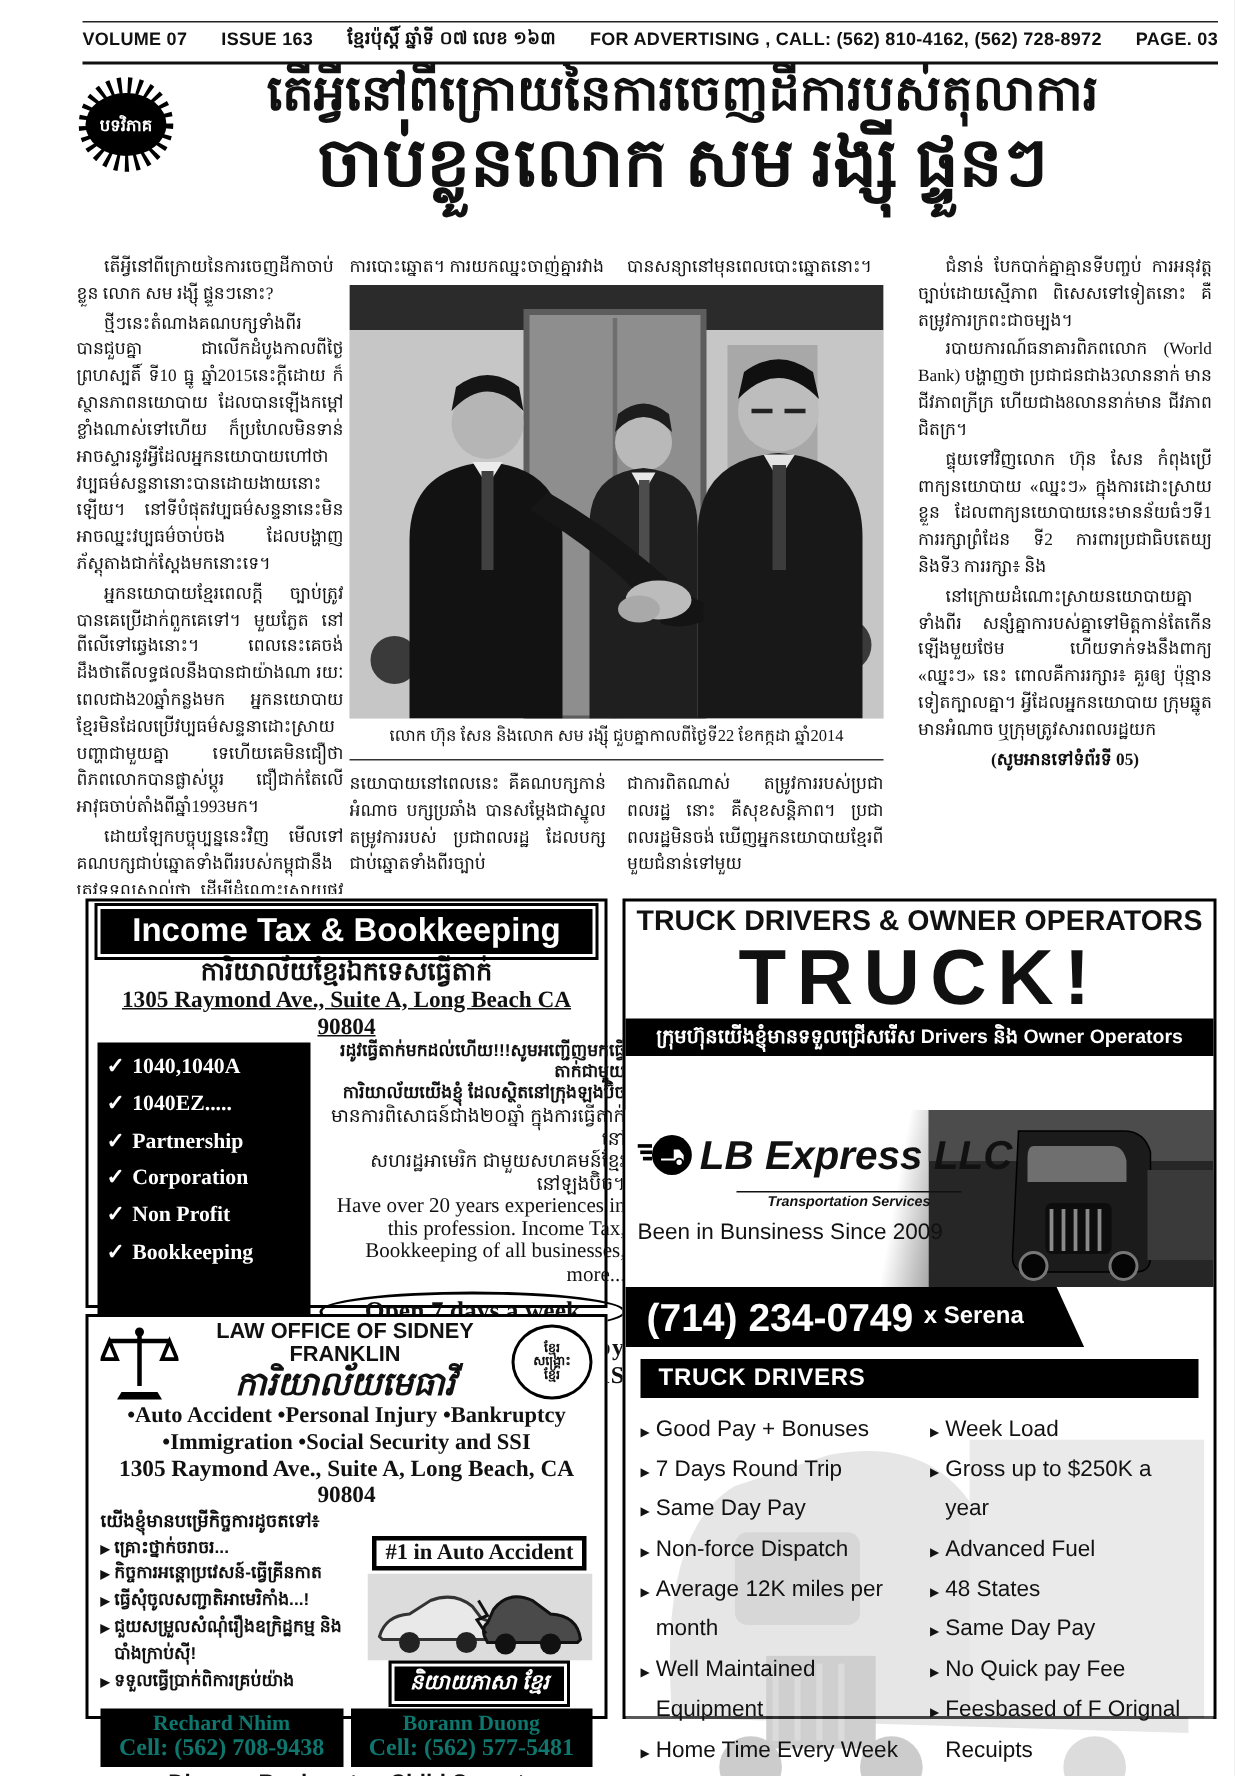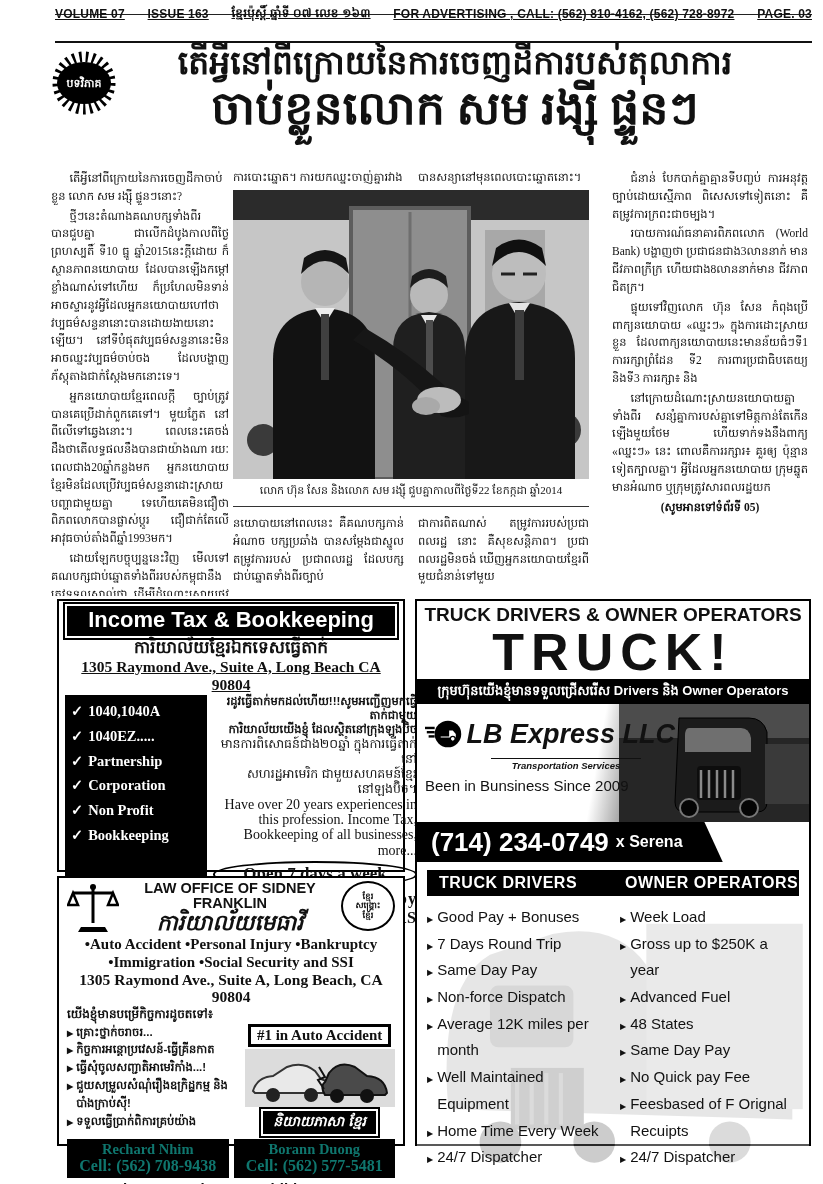--- a/index.html
+++ b/index.html
@@ -1,21 +1,21 @@
 <!DOCTYPE html>
 <html><head>
 <meta charset="utf-8">
 <style>
   html,body{margin:0;padding:0;background:#e8e8e8;}
   .page{position:relative;width:823px;height:1184px;background:#fff;margin:0 auto;
         font-family:"Liberation Sans",sans-serif;color:#111;overflow:hidden;}
   
   .rule-top{position:absolute;left:55px;width:757px;top:14px;border-top:1.5px solid #222;}
-  .header-row{position:absolute;left:55px;width:757px;top:5px;display:flex;align-items:center;
-              justify-content:space-between;font-size:12px;font-weight:bold;letter-spacing:.2px;text-decoration:underline;}
+  .header-row{position:absolute;left:55px;width:757px;top:17px;display:flex;align-items:center;
+              justify-content:space-between;font-size:12px;font-weight:bold;letter-spacing:.2px;}
   .masthead-khmer{font-size:12px;}
   .rule-bot{position:absolute;left:55px;width:757px;top:41px;border-top:2.5px solid #111;}
   
   .badge{position:absolute;left:44px;top:50px;width:80px;height:66px;}
   .headline{position:absolute;left:110px;top:46px;width:690px;text-align:center;font-weight:bold;
             font-family:"Liberation Serif",serif;line-height:1.05;}
   .headline .l1{font-size:33px;}
   .headline .l2{font-size:46px;margin-top:4px;}
   
   .kmbody{font-family:"Liberation Serif",serif;font-size:11.5px;line-height:1.55;text-align:justify;}
@@ -57,21 +57,21 @@
   .contacts{display:flex;gap:5px;margin-top:3px;}
   .cbox{flex:1;background:#000;color:#0f766e;text-align:center;font-family:"Liberation Serif",serif;
         font-weight:bold;line-height:1.15;padding:2px 0;}
   .cbox .nm{font-size:14.5px;}
   .cbox .cl{font-size:16px;}
   .it-foot{display:flex;align-items:center;gap:6px;margin-top:3px;border-top:2px solid #000;padding-top:2px;}
   .it-foot .khlines{flex:1;text-align:center;font-weight:bold;font-style:italic;line-height:1.2;}
   .it-foot .k1{font-size:12px;}
   .it-foot .k2{font-size:14px;}
   
-  .law-top{display:flex;gap:12px;}
+  .law-top{display:flex;align-items:center;gap:12px;}
   .law-mid{flex:1;text-align:center;line-height:1.05;}
   .law-name{font-weight:bold;font-size:14.5px;}
   .law-kh{font-weight:bold;font-style:italic;font-size:22px;}
   .law-badge{flex:none;width:50px;height:46px;border:2px solid #000;border-radius:50%;display:flex;
              flex-direction:column;align-items:center;justify-content:center;font-weight:bold;
              font-size:8.5px;line-height:1.1;text-align:center;}
   .law-bullets{text-align:center;font-family:"Liberation Serif",serif;font-weight:bold;font-size:15px;line-height:1.2;}
   .law-addr{text-align:center;font-family:"Liberation Serif",serif;font-weight:bold;font-size:15.5px;line-height:1.1;}
   .law-intro{font-weight:bold;font-size:12px;margin-top:1px;}
   .law-cols{display:flex;gap:4px;}
@@ -81,21 +81,21 @@
   .law-right{flex:1;display:flex;flex-direction:column;align-items:center;gap:2px;}
   .no1{border:3px solid #000;font-family:"Liberation Serif",serif;font-weight:bold;font-size:15px;
        padding:0 6px;text-align:center;white-space:nowrap;}
   .speak{background:#000;color:#fff;border:2px solid #fff;outline:2px solid #000;font-weight:bold;
          font-style:italic;font-size:14px;padding:1px 10px;white-space:nowrap;}
   .law-foot{text-align:center;font-weight:bold;font-size:15px;line-height:1.15;margin-top:2px;}
   
   .t-head{text-align:center;font-weight:bold;font-size:19px;padding:3px 0 0;}
   .t-wanted{text-align:center;font-weight:bold;font-size:52px;letter-spacing:7px;line-height:1.02;}
   .t-strip{background:#000;color:#fff;text-align:center;font-weight:bold;font-size:13px;padding:3px 1px;}
-  .t-logo{position:relative;height:118px;background:linear-gradient(100deg,#fff 0 46%,#9a9a9a 55%,#2e2e2e 70%,#1c1c1c 100%);}
+  .t-logo{position:relative;height:118px;background:linear-gradient(100deg,#fff 0 46%,#9a9a9a 55%,#2e2e2e 70%,#1c1c1c 100%);margin-top:36px;}
   .lb-wrap{position:absolute;left:8px;top:6px;width:250px;}
   .lb-row{display:flex;align-items:center;gap:4px;}
   .lb-name{font-weight:bold;font-style:italic;font-size:27px;white-space:nowrap;}
   .lb-sub{font-weight:bold;font-style:italic;font-size:9.5px;border-top:1.5px solid #111;
           width:150px;margin-left:66px;text-align:center;padding-top:1px;}
   .lb-since{font-size:15px;margin-top:6px;}
   .t-phone{position:relative;height:40px;}
   .t-phone .bar{position:absolute;left:0;top:0;height:100%;width:78%;background:#000;
                 clip-path:polygon(0 0,94% 0,100% 100%,0 100%);display:flex;align-items:center;
                 padding-left:14px;box-sizing:border-box;color:#fff;}
@@ -426,21 +426,20 @@
         <line x1="124" y1="205" x2="124" y2="255"></line>
             <line x1="138" y1="205" x2="138" y2="255"></line>
           </g>
         <rect x="220" y="60" width="150" height="180" fill="#c4c4c4"></rect>
         <circle cx="80" cy="272" r="20" fill="#6f6f6f"></circle>
           <circle cx="170" cy="272" r="20" fill="#6f6f6f"></circle>
         <circle cx="300" cy="272" r="20" fill="#9a9a9a"></circle>
       </svg>
       <div class="t-colheads">
         <div>TRUCK DRIVERS</div>
-        <div>OWNER OPERATORS</div>
       </div>
       <div class="t-lists">
         <div class="t-list">
             <div>
             <span class="arrow">▶</span>
             <span>Good Pay + Bonuses</span>
           </div>
             <div>
             <span class="arrow">▶</span>
             <span>7 Days Round Trip</span>

